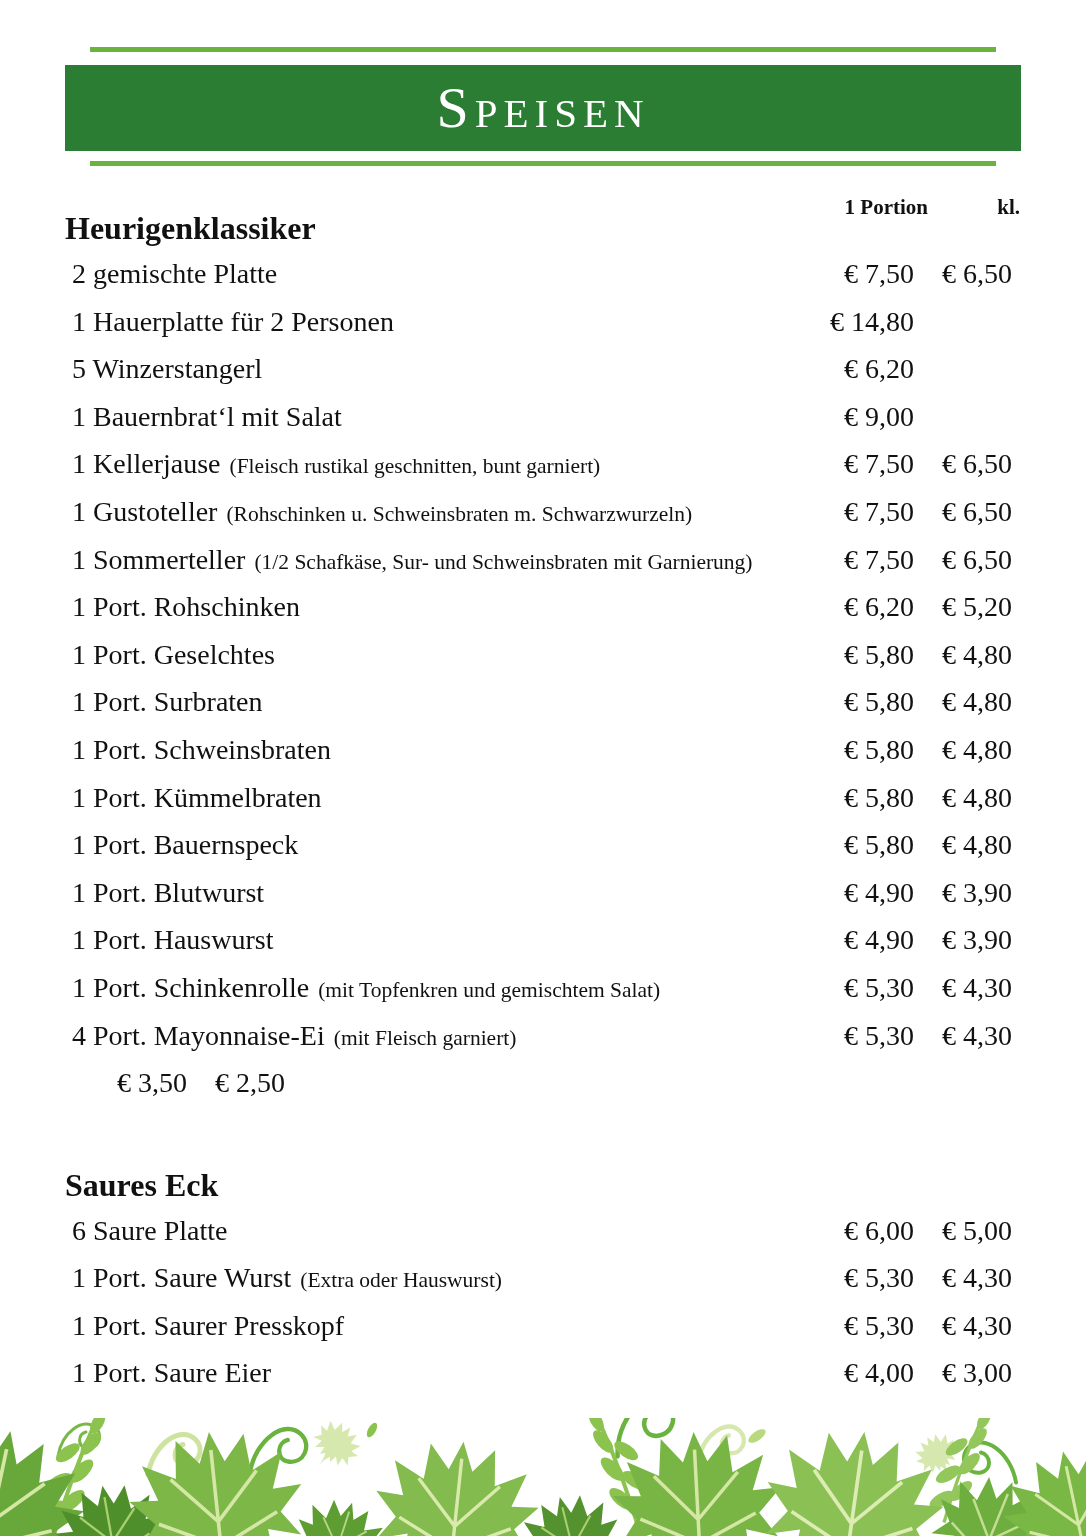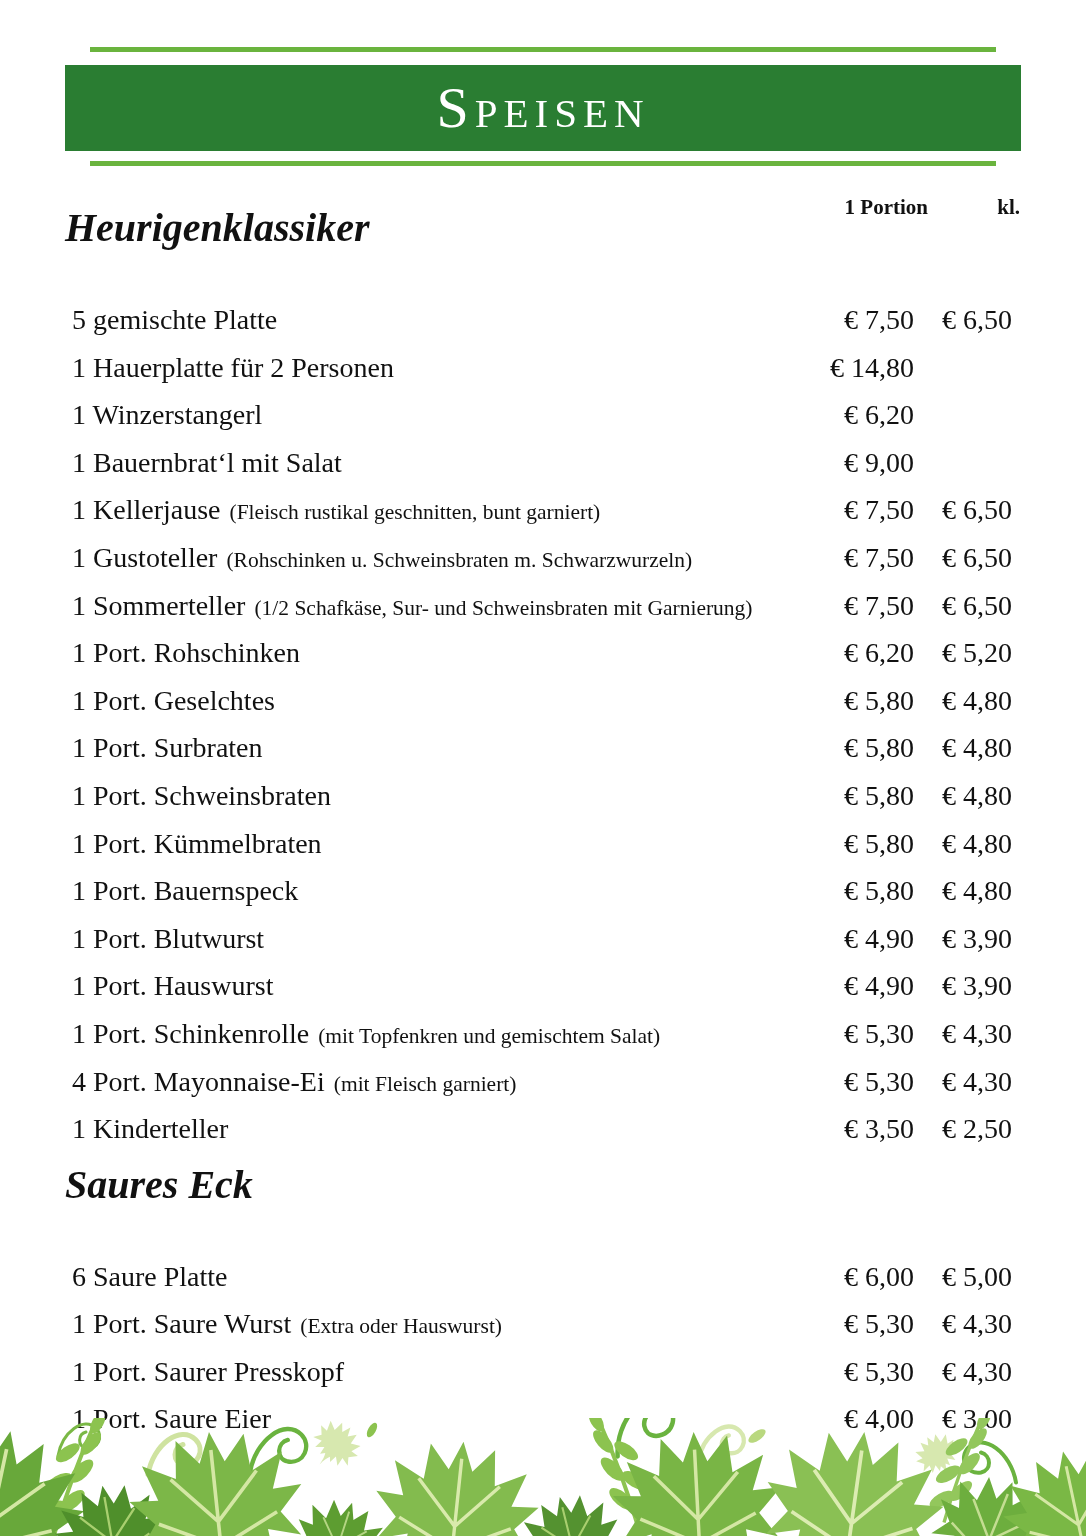--- a/index.html
+++ b/index.html
@@ -23,29 +23,28 @@
   
   .col-headers{
     position:absolute;top:192px;right:74px;display:flex;
     font-weight:bold;font-size:21px;line-height:31px;
   }
   .col-headers .ph{width:115px;text-align:right;transform:translateX(14px);}
   .col-headers .kh{width:98px;text-align:right;transform:translateX(8px);}
   
   .menu{margin:0 74px 0 65px;}
   .section-title{
-    font-size:40px;line-height:44px;font-weight:bold;
+    font-size:32px;line-height:44px;font-weight:bold;
     margin:40px 0 0 0;
-    font-style:italic;
   }
   .section + .section .section-title{margin-top:56px;}
   .item-row{display:flex;align-items:baseline;height:47.6px;padding-left:7px;}
   .item-name{flex:1;line-height:47.6px;font-size:28px;white-space:nowrap;overflow:hidden;}
   .item-desc{font-size:21.5px;margin-left:9px;}
-  .price{flex:none;width:115px;text-align:right;font-size:28px;line-height:47.6px;margin-top:46px;}
+  .price{flex:none;width:115px;text-align:right;font-size:28px;line-height:47.6px;}
   .price.small{width:98px;}
   
   .leaves{position:absolute;left:0;bottom:0;width:1086px;height:118px;display:block;}
 </style>
 </head>
 <body>
 
 <div class="page">
 
   <header>
@@ -59,33 +58,33 @@
   <div class="col-headers">
     <span class="ph">1 Portion</span>
     <span class="kh">kl.</span>
   </div>
 
   <main class="menu">
     <section class="section">
       <h2 class="section-title">Heurigenklassiker</h2>
       <div class="items">
     <div class="item-row">
-      <span class="item-name"><span>5 gemischte Platte</span></span>
+      <span class="item-name"><span>2 gemischte Platte</span></span>
       <span class="price portion">€ 7,50</span>
       <span class="price small">€ 6,50</span>
     </div>
 
     <div class="item-row">
       <span class="item-name"><span>1 Hauerplatte für 2 Personen</span></span>
       <span class="price portion">€ 14,80</span>
       <span class="price small"></span>
     </div>
 
     <div class="item-row">
-      <span class="item-name"><span>1 Winzerstangerl</span></span>
+      <span class="item-name"><span>5 Winzerstangerl</span></span>
       <span class="price portion">€ 6,20</span>
       <span class="price small"></span>
     </div>
 
     <div class="item-row">
       <span class="item-name"><span>1 Bauernbrat‘l mit Salat</span></span>
       <span class="price portion">€ 9,00</span>
       <span class="price small"></span>
     </div>
 
@@ -161,21 +160,20 @@
       <span class="price small">€ 4,30</span>
     </div>
 
     <div class="item-row">
       <span class="item-name"><span>4 Port. Mayonnaise-Ei</span><span class="item-desc">(mit Fleisch garniert)</span></span>
       <span class="price portion">€ 5,30</span>
       <span class="price small">€ 4,30</span>
     </div>
 
     <div class="item-row">
-      <span class="item-name"><span>1 Kinderteller</span></span>
       <span class="price portion">€ 3,50</span>
       <span class="price small">€ 2,50</span>
     </div>
   </div>
     </section>
 
     <section class="section">
       <h2 class="section-title">Saures Eck</h2>
       <div class="items">
     <div class="item-row">

